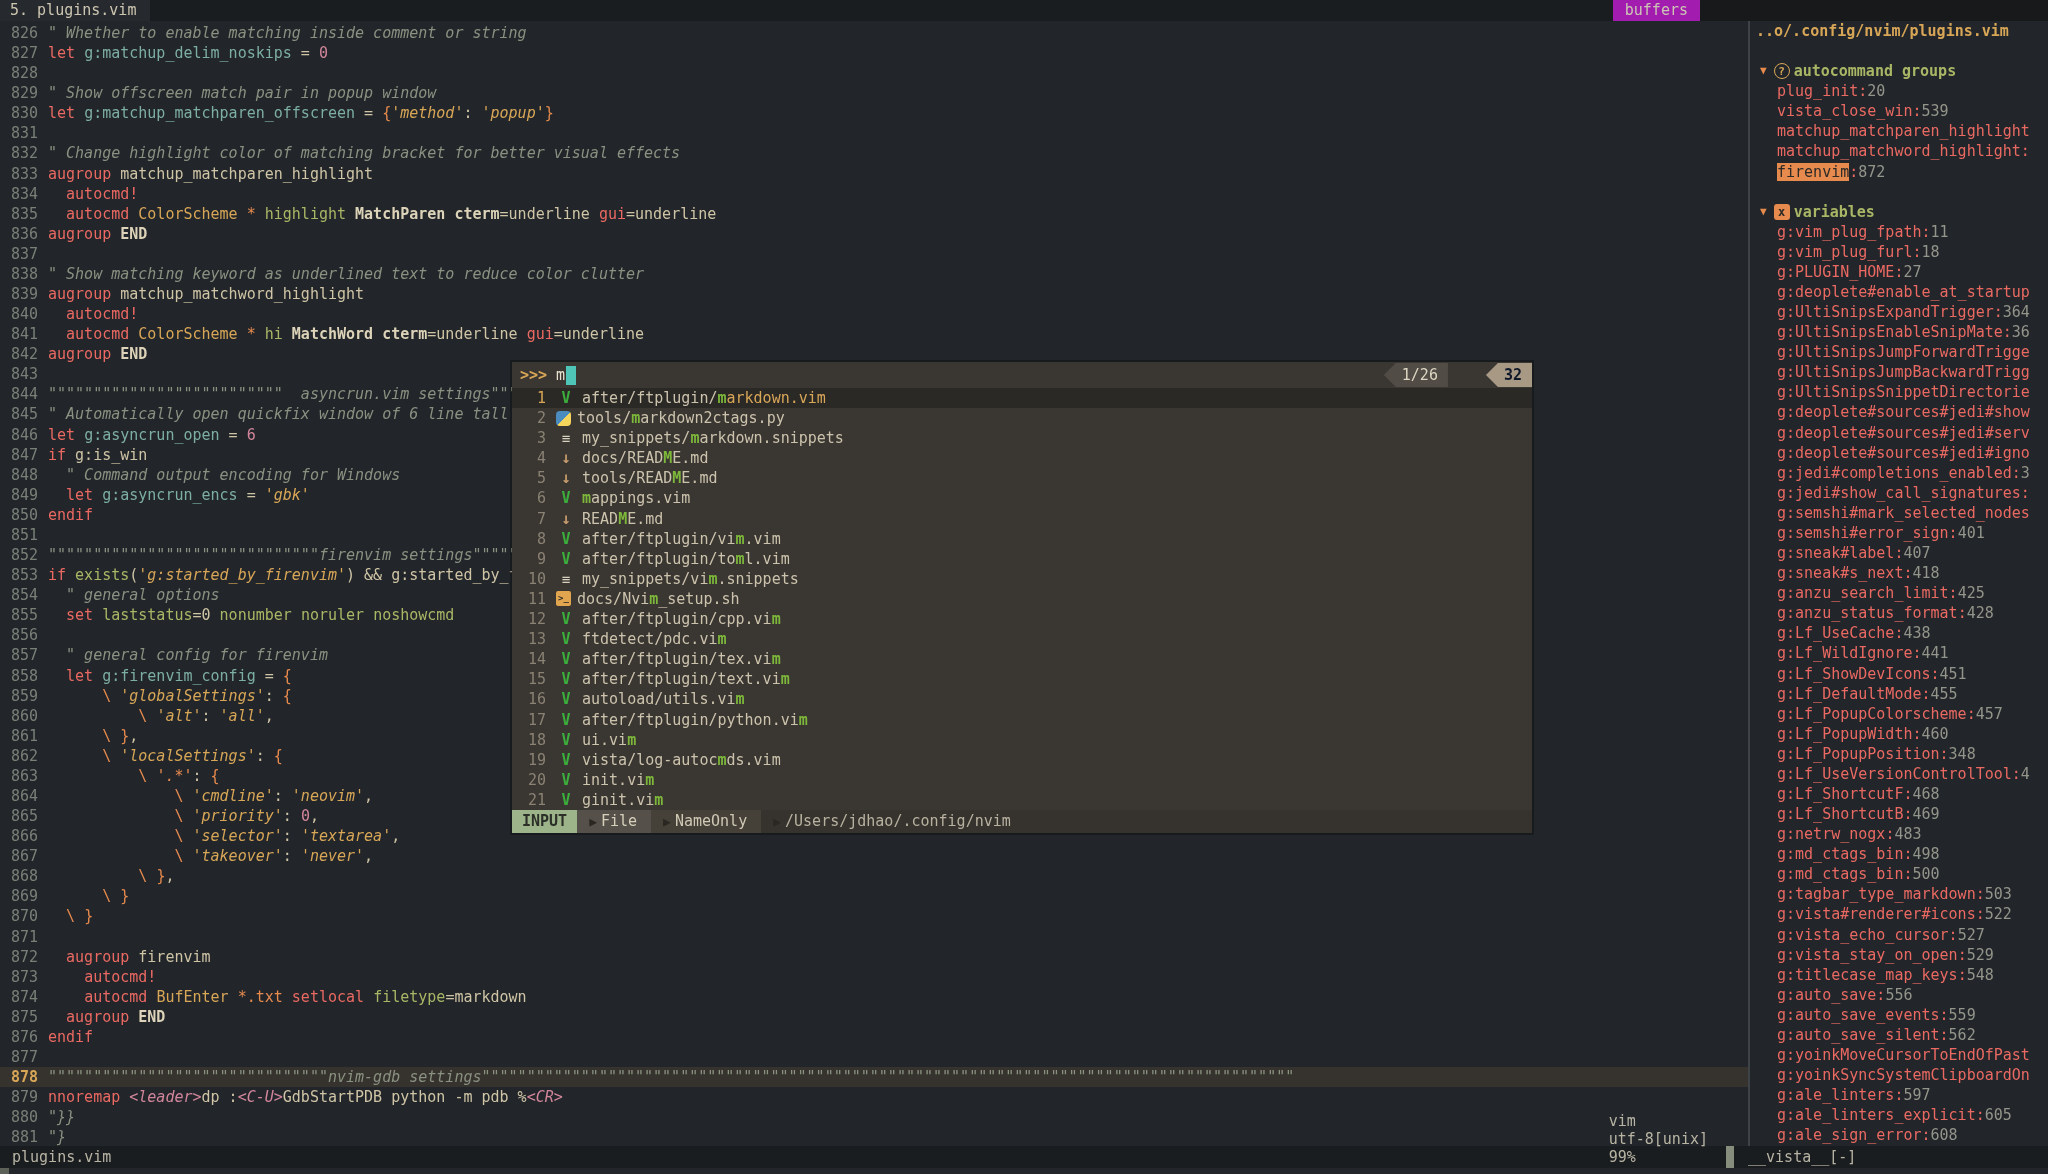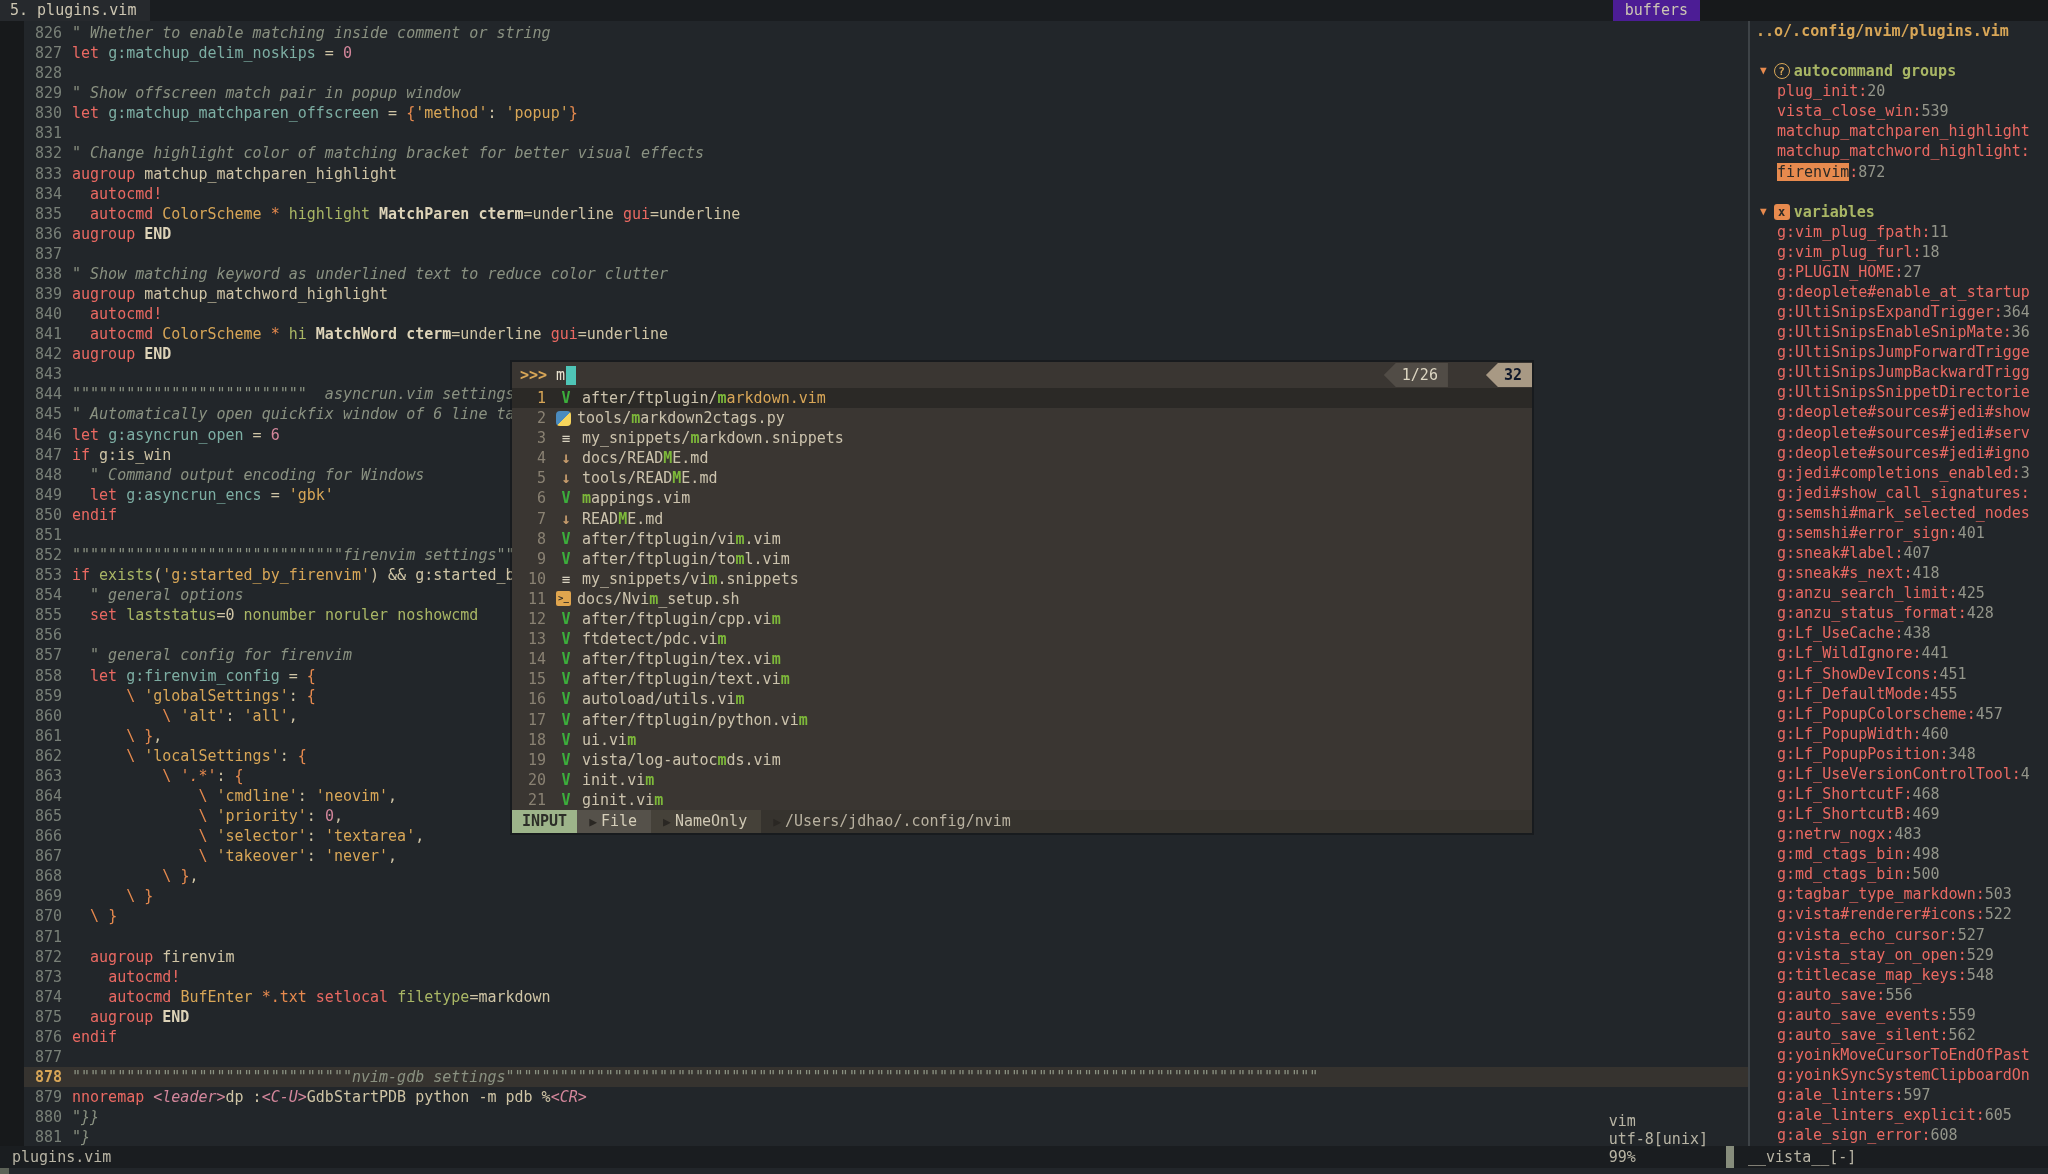--- a/index.html
+++ b/index.html
@@ -2,32 +2,32 @@
 <html><head>
 <meta charset="utf-8">
 <style>
   html,body{margin:0;padding:0;background:#17191b;}
   body{width:2048px;height:1174px;position:relative;overflow:hidden;
        font-family:"DejaVu Sans Mono","Liberation Mono",monospace;font-size:15px;color:#cfc4a5;}
   
   .tabline{position:absolute;left:0;top:0;width:1700px;height:21px;background:#1a1d20;display:flex;align-items:center;}
   .tab-active{background:#26292d;color:#cdc6b2;height:21px;line-height:21px;padding:0 14px 0 10px;}
   .tab-spacer{flex:1}
-  .tab-buffers{background:#4c1d95;color:#ccc6b4;height:21px;line-height:21px;padding:0 12px;}
-  
-  .editor{position:absolute;left:0;top:21px;width:1748px;height:1125px;background:#22262a;overflow:hidden;padding-top:2px;margin-left:24px;}
+  .tab-buffers{background:#a21caf;color:#ccc6b4;height:21px;line-height:21px;padding:0 12px;}
+  
+  .editor{position:absolute;left:0;top:21px;width:1748px;height:1125px;background:#22262a;overflow:hidden;padding-top:2px;}
   .line{display:flex;height:20.08px;line-height:20.08px;white-space:pre;}
   .line.cur{background:#36332f;}
   .ln{flex:none;width:38px;text-align:right;padding-right:10px;color:#798078;}
   .line.cur .ln{color:#d8a657;font-weight:bold;}
   .code{white-space:pre;}
   .tk-c{color:#8a9181;font-style:italic}
   .tk-k{color:#ea6962}
   .tk-v{color:#7daea3}
-  .tk-s{color:#d8a657;}
+  .tk-s{color:#d8a657;font-style:italic}
   .tk-so{color:#e78a4e;font-style:italic}
   .tk-o{color:#e78a4e}
   .tk-n{color:#d3869b}
   .tk-g{color:#a9b665}
   .tk-y{color:#d8a657}
   .tk-b{color:#ddd3b8;font-weight:bold}
   .tk-t{color:#cfc4a5}
   .tk-p{color:#d3869b;font-style:italic}
   
   .vsplit{position:absolute;left:1748px;top:21px;width:2px;height:1125px;background:#3e4347;}

